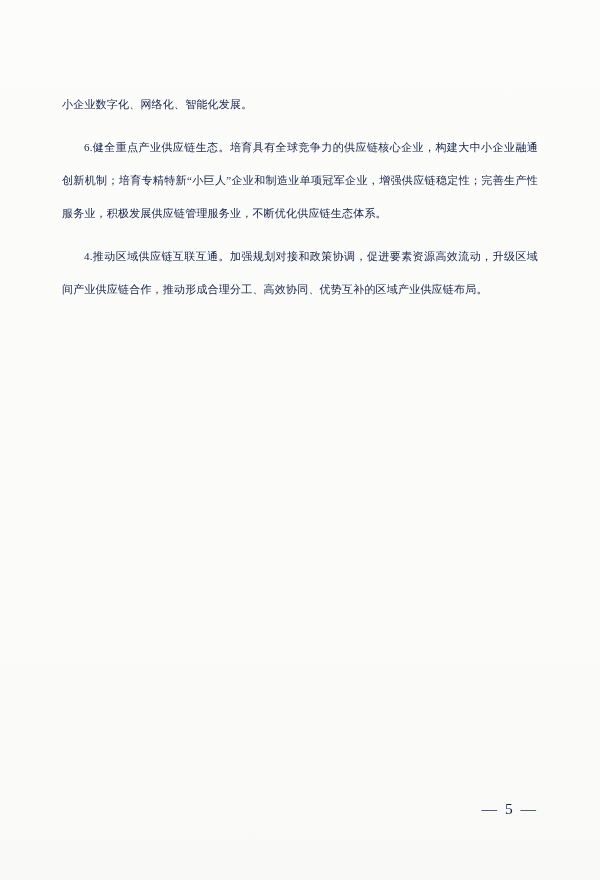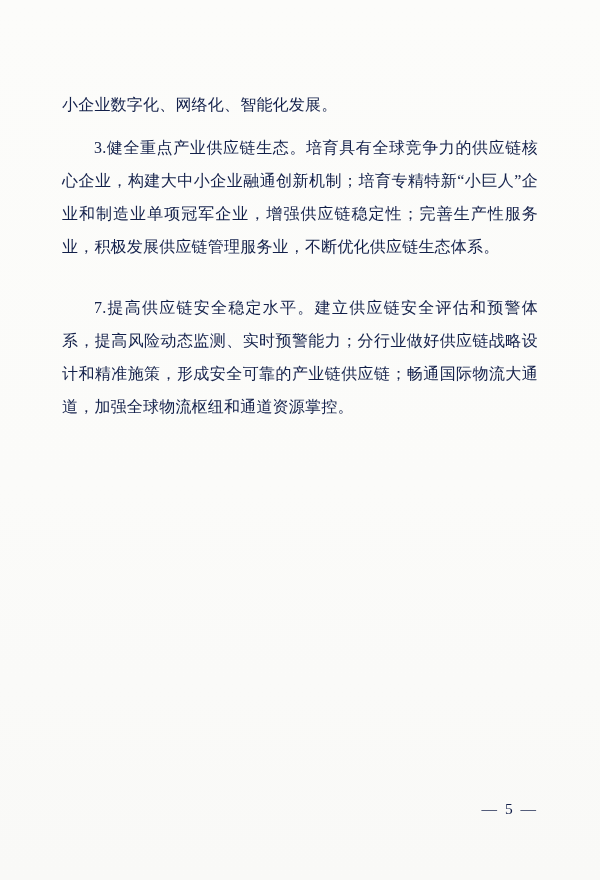--- a/index.html
+++ b/index.html
@@ -28,21 +28,21 @@
     inset: 0;
     background: linear-gradient(180deg, #fcfcfa 0%, #fbfbf9 55%, #f9f9f7 100%);
     pointer-events: none;
     z-index: 0;
   }
   #content {
     position: relative;
     z-index: 1;
   }
   .para {
-    font-size: 16px;
+    font-size: 11px;
     line-height: 33px;
     color: #13204a;
     text-align: justify;
     text-justify: inter-character;
     letter-spacing: 0.2px;
     margin: 0 0 4px 0;
     word-break: break-all;
   }
   .para.indent {
     text-indent: 2em;
@@ -66,23 +66,23 @@
     font-family: "Liberation Serif", "DejaVu Serif", serif;
   }
 </style>
 </head>
 <body>
 
 <div id="page">
   <div id="content">
     <p class="para first">小企业数字化、网络化、智能化发展。</p>
     <div class="spacer-sm"></div>
-    <p class="para indent">3.健全重点产业供应链生态。培育具有全球竞争力的供应链核心企业，构建大中小企业融通创新机制；培育专精特新“小巨人”企业和制造业单项冠军企业，增强供应链稳定性；完善生产性服务业，积极发展供应链管理服务业，不断优化供应链生态体系。</p>
+    <p class="para indent">6.健全重点产业供应链生态。培育具有全球竞争力的供应链核心企业，构建大中小企业融通创新机制；培育专精特新“小巨人”企业和制造业单项冠军企业，增强供应链稳定性；完善生产性服务业，积极发展供应链管理服务业，不断优化供应链生态体系。</p>
+    <div class="spacer-sm"></div>
+    <p class="para indent">4.推动区域供应链互联互通。加强规划对接和政策协调，促进要素资源高效流动，升级区域间产业供应链合作，推动形成合理分工、高效协同、优势互补的区域产业供应链布局。</p>
     <div class="spacer-sm"></div>
     <div class="spacer-sm"></div>
     <div class="spacer-sm"></div>
-    <div class="spacer-sm"></div>
-    <p class="para indent">7.提高供应链安全稳定水平。建立供应链安全评估和预警体系，提高风险动态监测、实时预警能力；分行业做好供应链战略设计和精准施策，形成安全可靠的产业链供应链；畅通国际物流大通道，加强全球物流枢纽和通道资源掌控。</p>
   </div>
   <div class="footer">
     <span class="page-number">— 5 —</span>
   </div>
 </div>
 
 </body></html>

